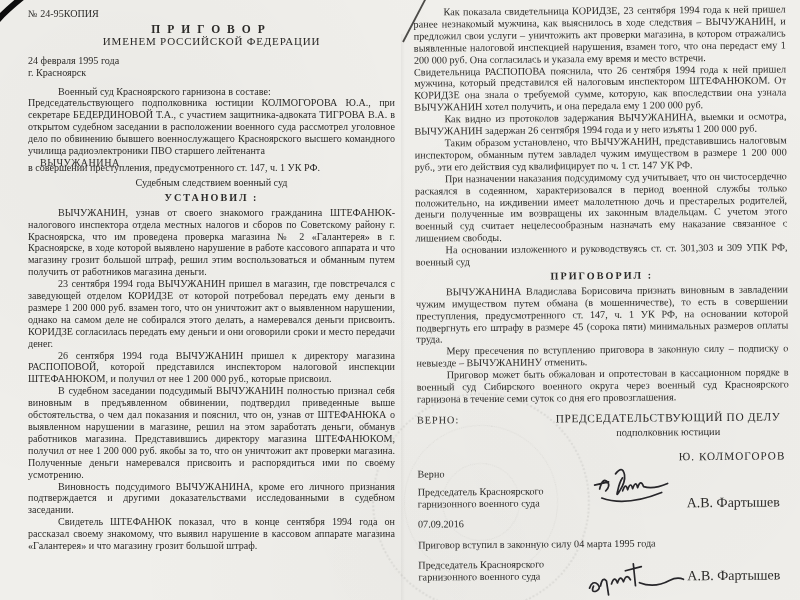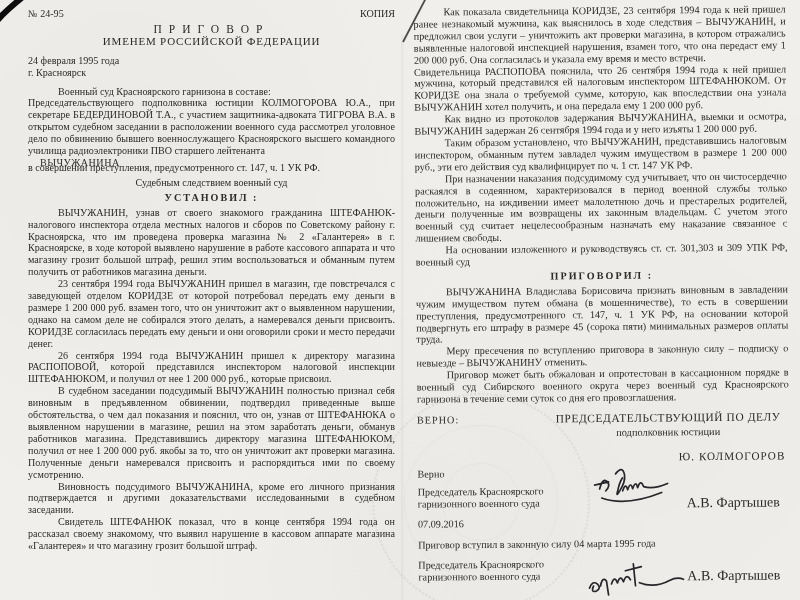--- a/index.html
+++ b/index.html
@@ -13,23 +13,23 @@
     font-family:"Liberation Serif","DejaVu Serif",serif;
     color:#2c2b29;
   }
   .page{position:absolute;top:0;height:600px;box-sizing:border-box;}
   .page-left{left:0;width:403px;padding:8px 8px 0 28px;}
   .page-right{left:403px;width:397px;padding:5px 12px 0 13px;transform:rotate(-0.5deg);transform-origin:50% 50%;}
   .page-left{font-size:10.1px;line-height:11.9px;}
   .page-right{font-size:10.2px;line-height:11.9px;}
   p{margin:0;text-align:justify;}
   .ind{text-indent:30px;}
-  .row{display:flex;justify-content:space-between;}
+  .row{display:flex;justify-content:flex-start;}
   .head-row{margin-bottom:4px;}
-  .doc-title{text-align:center;font-weight:normal;letter-spacing:7px;font-size:11.5px;}
+  .doc-title{text-align:center;font-weight:bold;letter-spacing:7px;font-size:11.5px;}
   .doc-subtitle{text-align:center;font-weight:normal;letter-spacing:0.8px;font-size:11px;margin-bottom:7px;}
   .date-row{margin-bottom:7px;flex-direction:column;}
   .hang{position:relative;padding-left:95px;text-align:justify;}
   .hang-name{position:absolute;left:12px;top:0;letter-spacing:0.5px;}
   .pre-heading{text-align:center;margin:3px 0 2px 0;}
   .section-heading{text-align:center;font-weight:bold;letter-spacing:2px;margin:3px 0 3px 0;}
   .offense-line{margin-top:5px;margin-bottom:2px;}
   .cert-row{display:flex;margin-top:9px;}
   .verno-caps{width:130px;flex:none;letter-spacing:1px;}
   .presiding{flex:1;text-align:center;}

